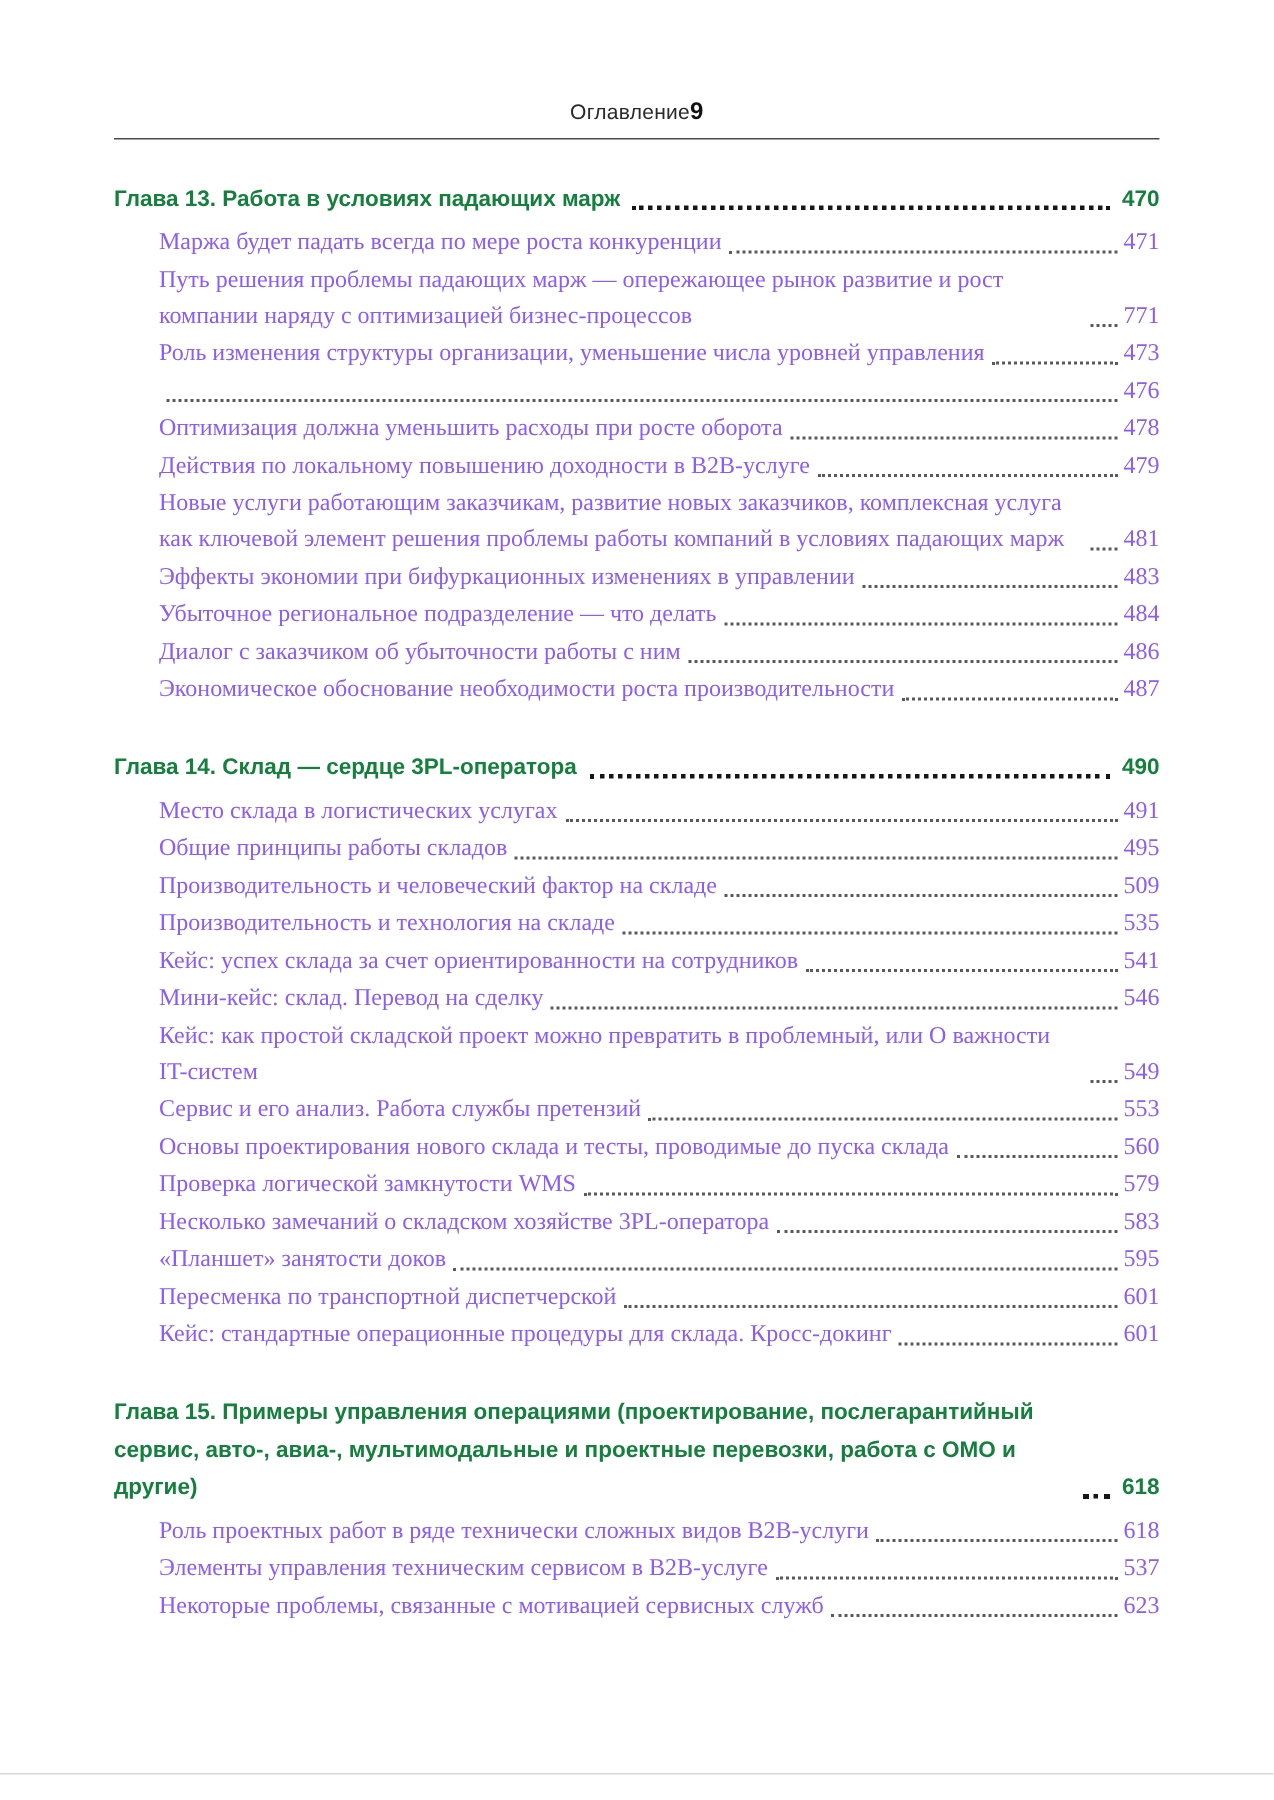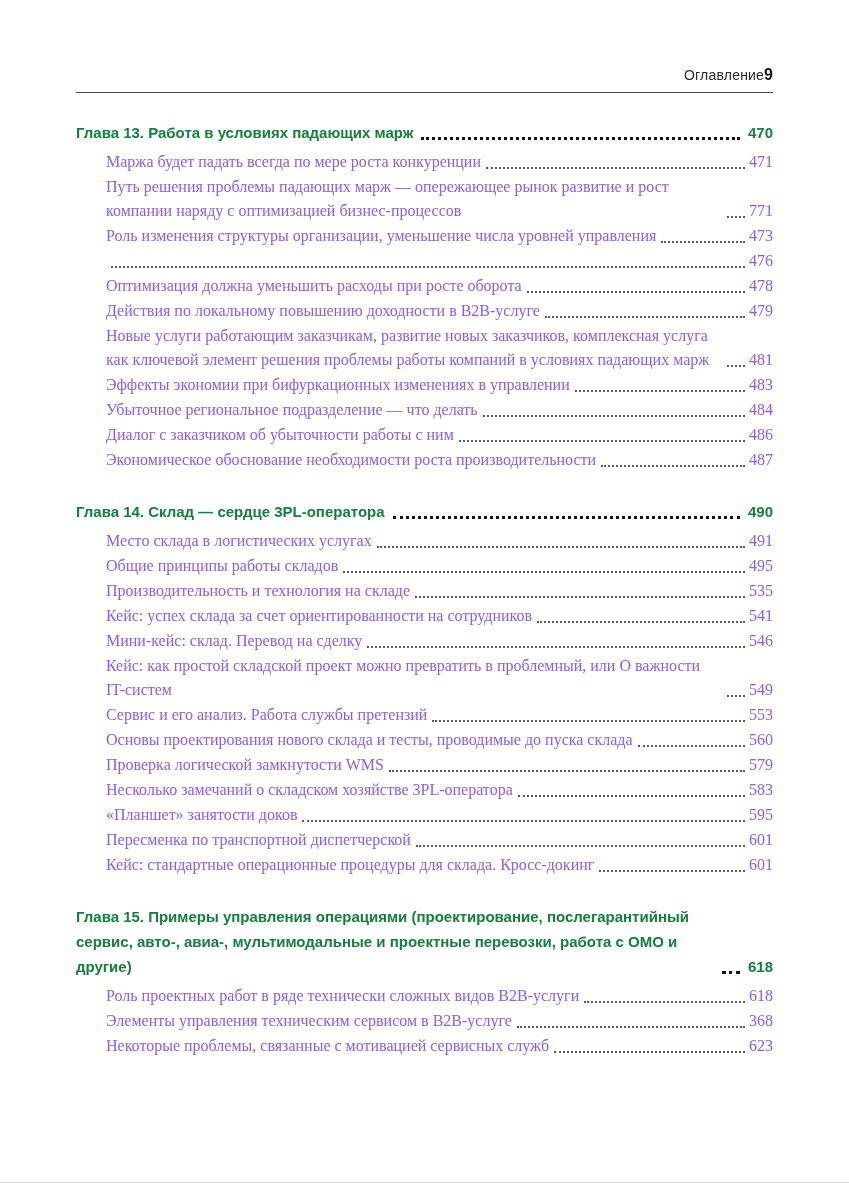--- a/index.html
+++ b/index.html
@@ -8,21 +8,21 @@
     width: 849px; height: 1200px;
     overflow: hidden;
     position: relative;
     font-family: "Liberation Serif", serif;
     color: #1c1c1c;
     -webkit-font-smoothing: antialiased;
   }
   .page { padding: 66px 76px 0 76px; position: relative; height: 100%; }
 
   .page-header {
-    display: flex; justify-content: flex-end; align-items: baseline;
+    display: flex; justify-content: center; align-items: baseline;
     font-family: "Liberation Sans", sans-serif;
     padding-bottom: 8px;
     border-bottom: 1px solid #4a4a4a;
   }
   .running-title { font-size: 14px; color: #2a2a2a; letter-spacing: 0.2px; }
   .header-page-number { font-size: 16px; font-weight: 700; color: #111; }
 
   .toc { margin-top: 6px; }
 
   .toc-row { display: flex; align-items: flex-end; }
@@ -145,20 +145,25 @@
         <span class="toc-title">Место склада в логистических услугах</span>
         <span class="toc-dots"></span>
         <span class="toc-page">491</span>
       </div>
       <div class="toc-row entry">
         <span class="toc-title">Общие принципы работы складов</span>
         <span class="toc-dots"></span>
         <span class="toc-page">495</span>
       </div>
       <div class="toc-row entry">
+        <span class="toc-title">Производительность и человеческий фактор на складе</span>
+        <span class="toc-dots"></span>
+        <span class="toc-page">509</span>
+      </div>
+      <div class="toc-row entry">
         <span class="toc-title">Производительность и технология на складе</span>
         <span class="toc-dots"></span>
         <span class="toc-page">535</span>
       </div>
       <div class="toc-row entry">
         <span class="toc-title">Кейс: успех склада за счет ориентированности на сотрудников</span>
         <span class="toc-dots"></span>
         <span class="toc-page">541</span>
       </div>
       <div class="toc-row entry">
@@ -212,21 +217,21 @@
         <span class="toc-page">618</span>
       </div>
       <div class="toc-row entry">
         <span class="toc-title">Роль проектных работ в ряде технически сложных видов B2B-услуги</span>
         <span class="toc-dots"></span>
         <span class="toc-page">618</span>
       </div>
       <div class="toc-row entry">
         <span class="toc-title">Элементы управления техническим сервисом в B2B-услуге</span>
         <span class="toc-dots"></span>
-        <span class="toc-page">368</span>
+        <span class="toc-page">537</span>
       </div>
       <div class="toc-row entry">
         <span class="toc-title">Некоторые проблемы, связанные с мотивацией сервисных служб</span>
         <span class="toc-dots"></span>
         <span class="toc-page">623</span>
       </div>
     </div>
 
   <div class="page-bottom-edge"></div>
 </div>

